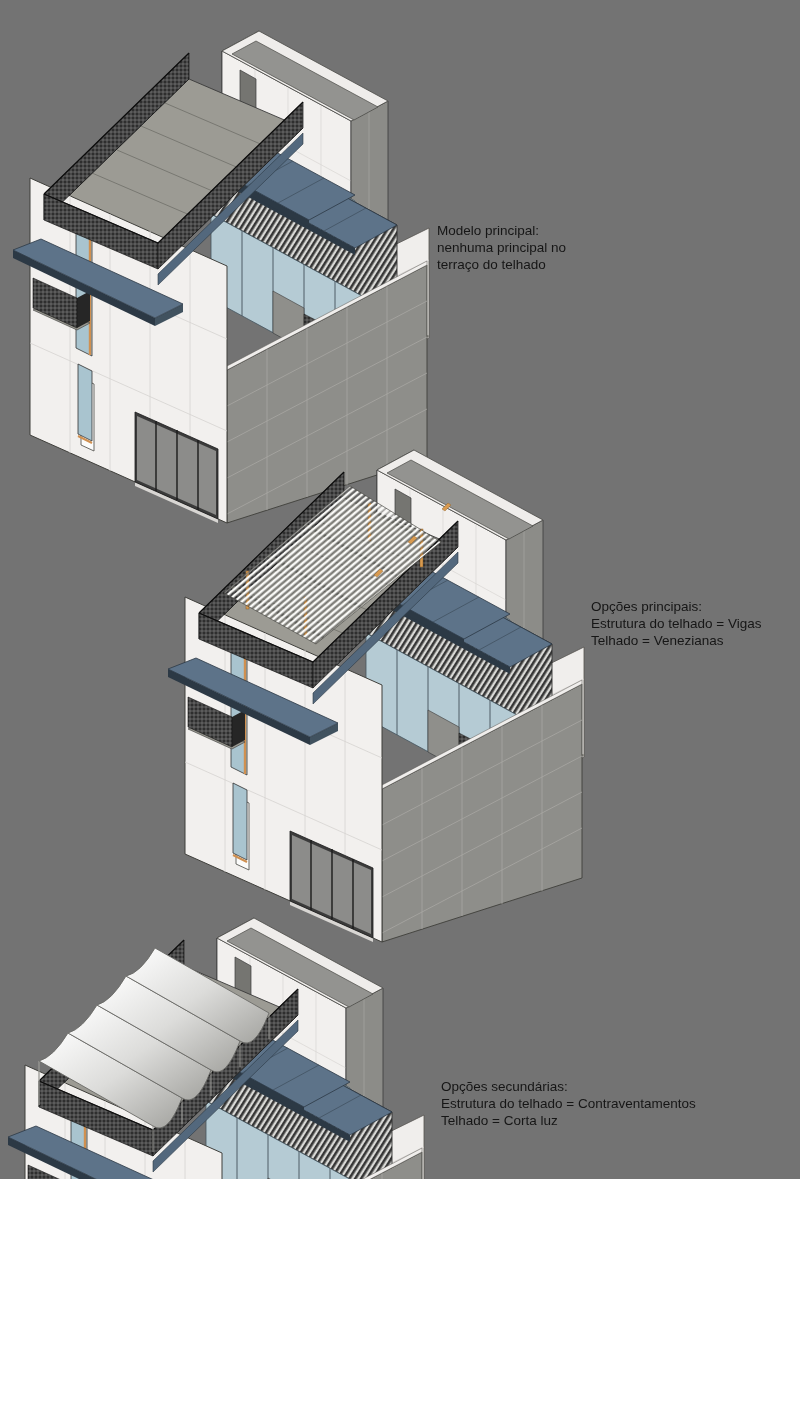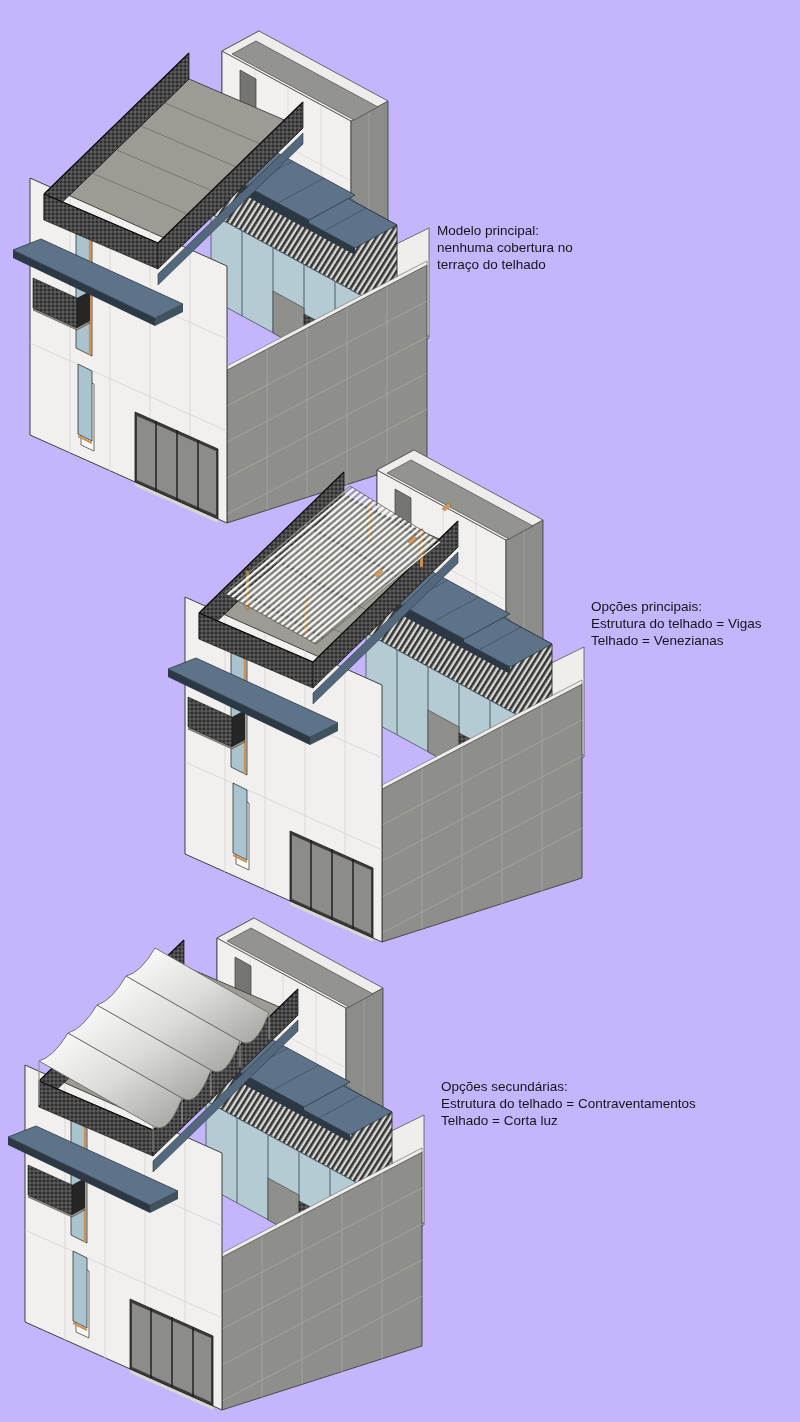--- a/index.html
+++ b/index.html
@@ -1,16 +1,16 @@
 <!DOCTYPE html>
 <html><head>
 <meta charset="utf-8">
 <style>
   html,body{margin:0;padding:0;background:#ffffff;}
-  .stage{position:relative;width:800px;height:1422px;background:#c4b5fd;overflow:hidden;
+  .stage{position:relative;width:800px;height:1179px;background:#737373;overflow:hidden;
          font-family:"Liberation Sans", sans-serif;}
   .stage svg{position:absolute;left:0;top:0;}
   .cap{position:absolute;color:#161616;font-size:13.5px;line-height:17px;white-space:nowrap;}
   .cap span{display:block;}
   #cap-1{left:437px;top:222px;}
   #cap-2{left:591px;top:598px;}
   #cap-3{left:441px;top:1078px;}
 </style>
 </head>
 <body>
@@ -180,21 +180,21 @@
   </g>
 
   <g transform="translate(0,905)">
     <use href="#bldg"></use>
     <use href="#sails"></use>
   </g>
 </svg>
 
 <div class="cap" id="cap-1">
   <span>Modelo principal:</span>
-  <span>nenhuma cobertura no</span>
+  <span>nenhuma principal no</span>
   <span>terraço do telhado</span>
 </div>
 <div class="cap" id="cap-3">
   <span>Opções secundárias:</span>
   <span>Estrutura do telhado = Contraventamentos</span>
   <span>Telhado = Corta luz</span>
 </div>
 <div class="cap" id="cap-2">
   <span>Opções principais:</span>
   <span>Estrutura do telhado = Vigas</span>

